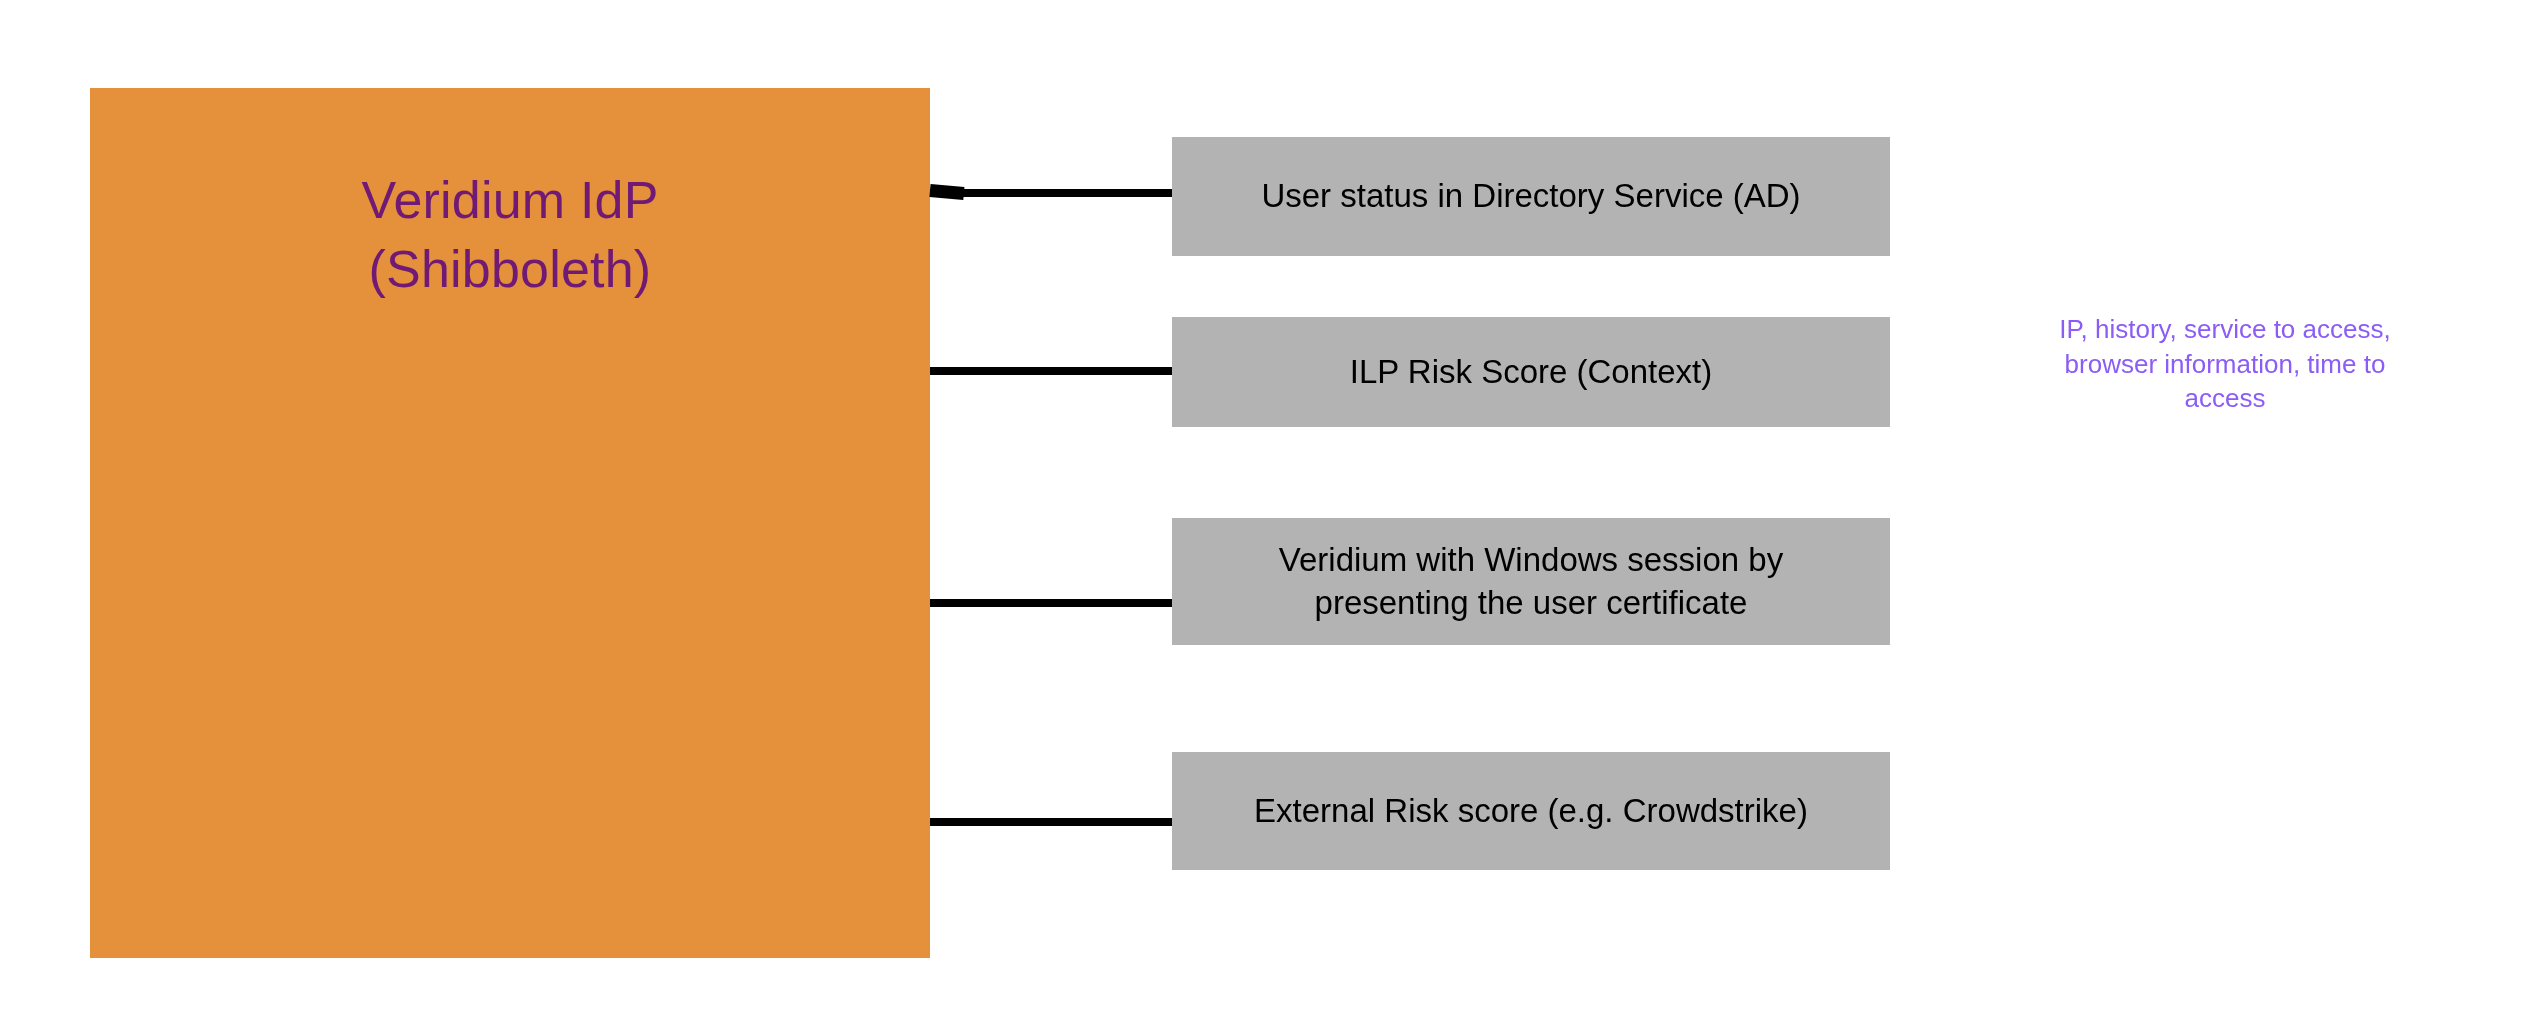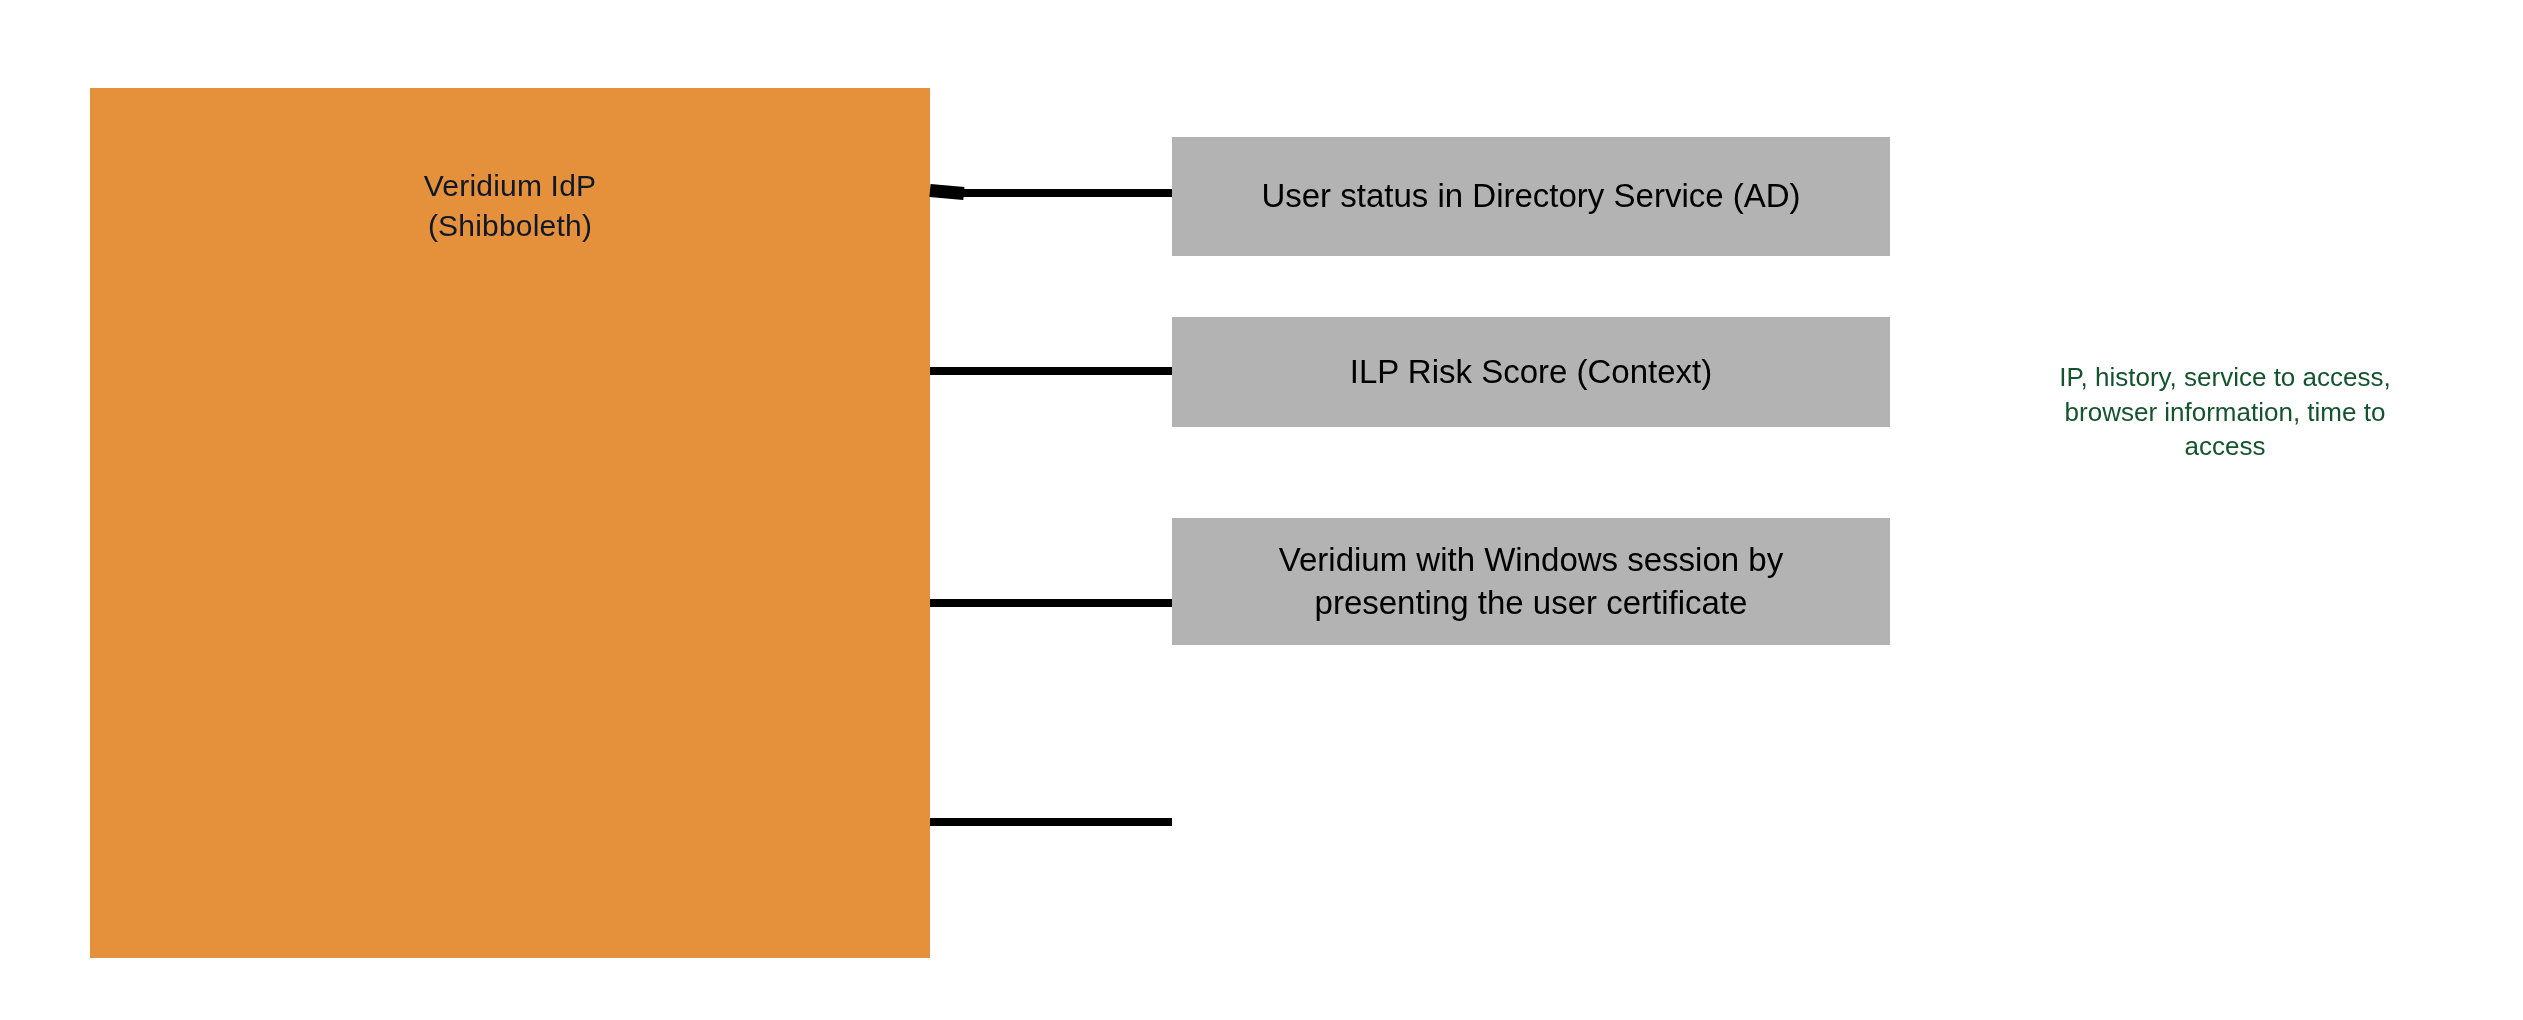--- a/index.html
+++ b/index.html
@@ -30,22 +30,22 @@
     height: 870px;
     background: #e5913b;
     box-sizing: border-box;
   }
   .idp-node-label {
     position: absolute;
     left: 0;
     right: 0;
     top: 78px;
     text-align: center;
-    color: #0f172a;
-    font-size: 30px;
+    color: #701a75;
+    font-size: 52px;
     line-height: 1.33;
     font-weight: 400;
     letter-spacing: 0.2px;
     white-space: pre-line;
   }
 
   
   .factor-node {
     position: absolute;
     left: 1172px;
@@ -97,26 +97,25 @@
     transform-origin: left center;
   }
 
   
   .annotation {
     position: absolute;
     left: 1975px;
     top: 312px;
     width: 500px;
     text-align: center;
-    color: #14532d;
+    color: #8b5cf6;
     font-size: 26px;
     line-height: 1.33;
     font-weight: 400;
     white-space: pre-line;
-    margin-top: 48px;
   }
 </style>
 </head>
 <body>
 
 <div id="canvas">
 
   <div class="idp-node">
     <div class="idp-node-label">Veridium IdP
 (Shibboleth)</div>
@@ -133,18 +132,21 @@
 
   <div class="factor-node" id="factor-node-0">
     <div class="factor-node-label">User status in Directory Service (AD)</div>
   </div>
 
   <div class="factor-node" id="factor-node-2">
     <div class="factor-node-label">Veridium with Windows session by
 presenting the user certificate</div>
   </div>
 
+  <div class="factor-node" id="factor-node-3">
+    <div class="factor-node-label">External Risk score (e.g. Crowdstrike)</div>
+  </div>
 
   <div class="annotation">IP, history, service to access,
 browser information, time to
 access</div>
 
 </div>
 
 </body></html>

